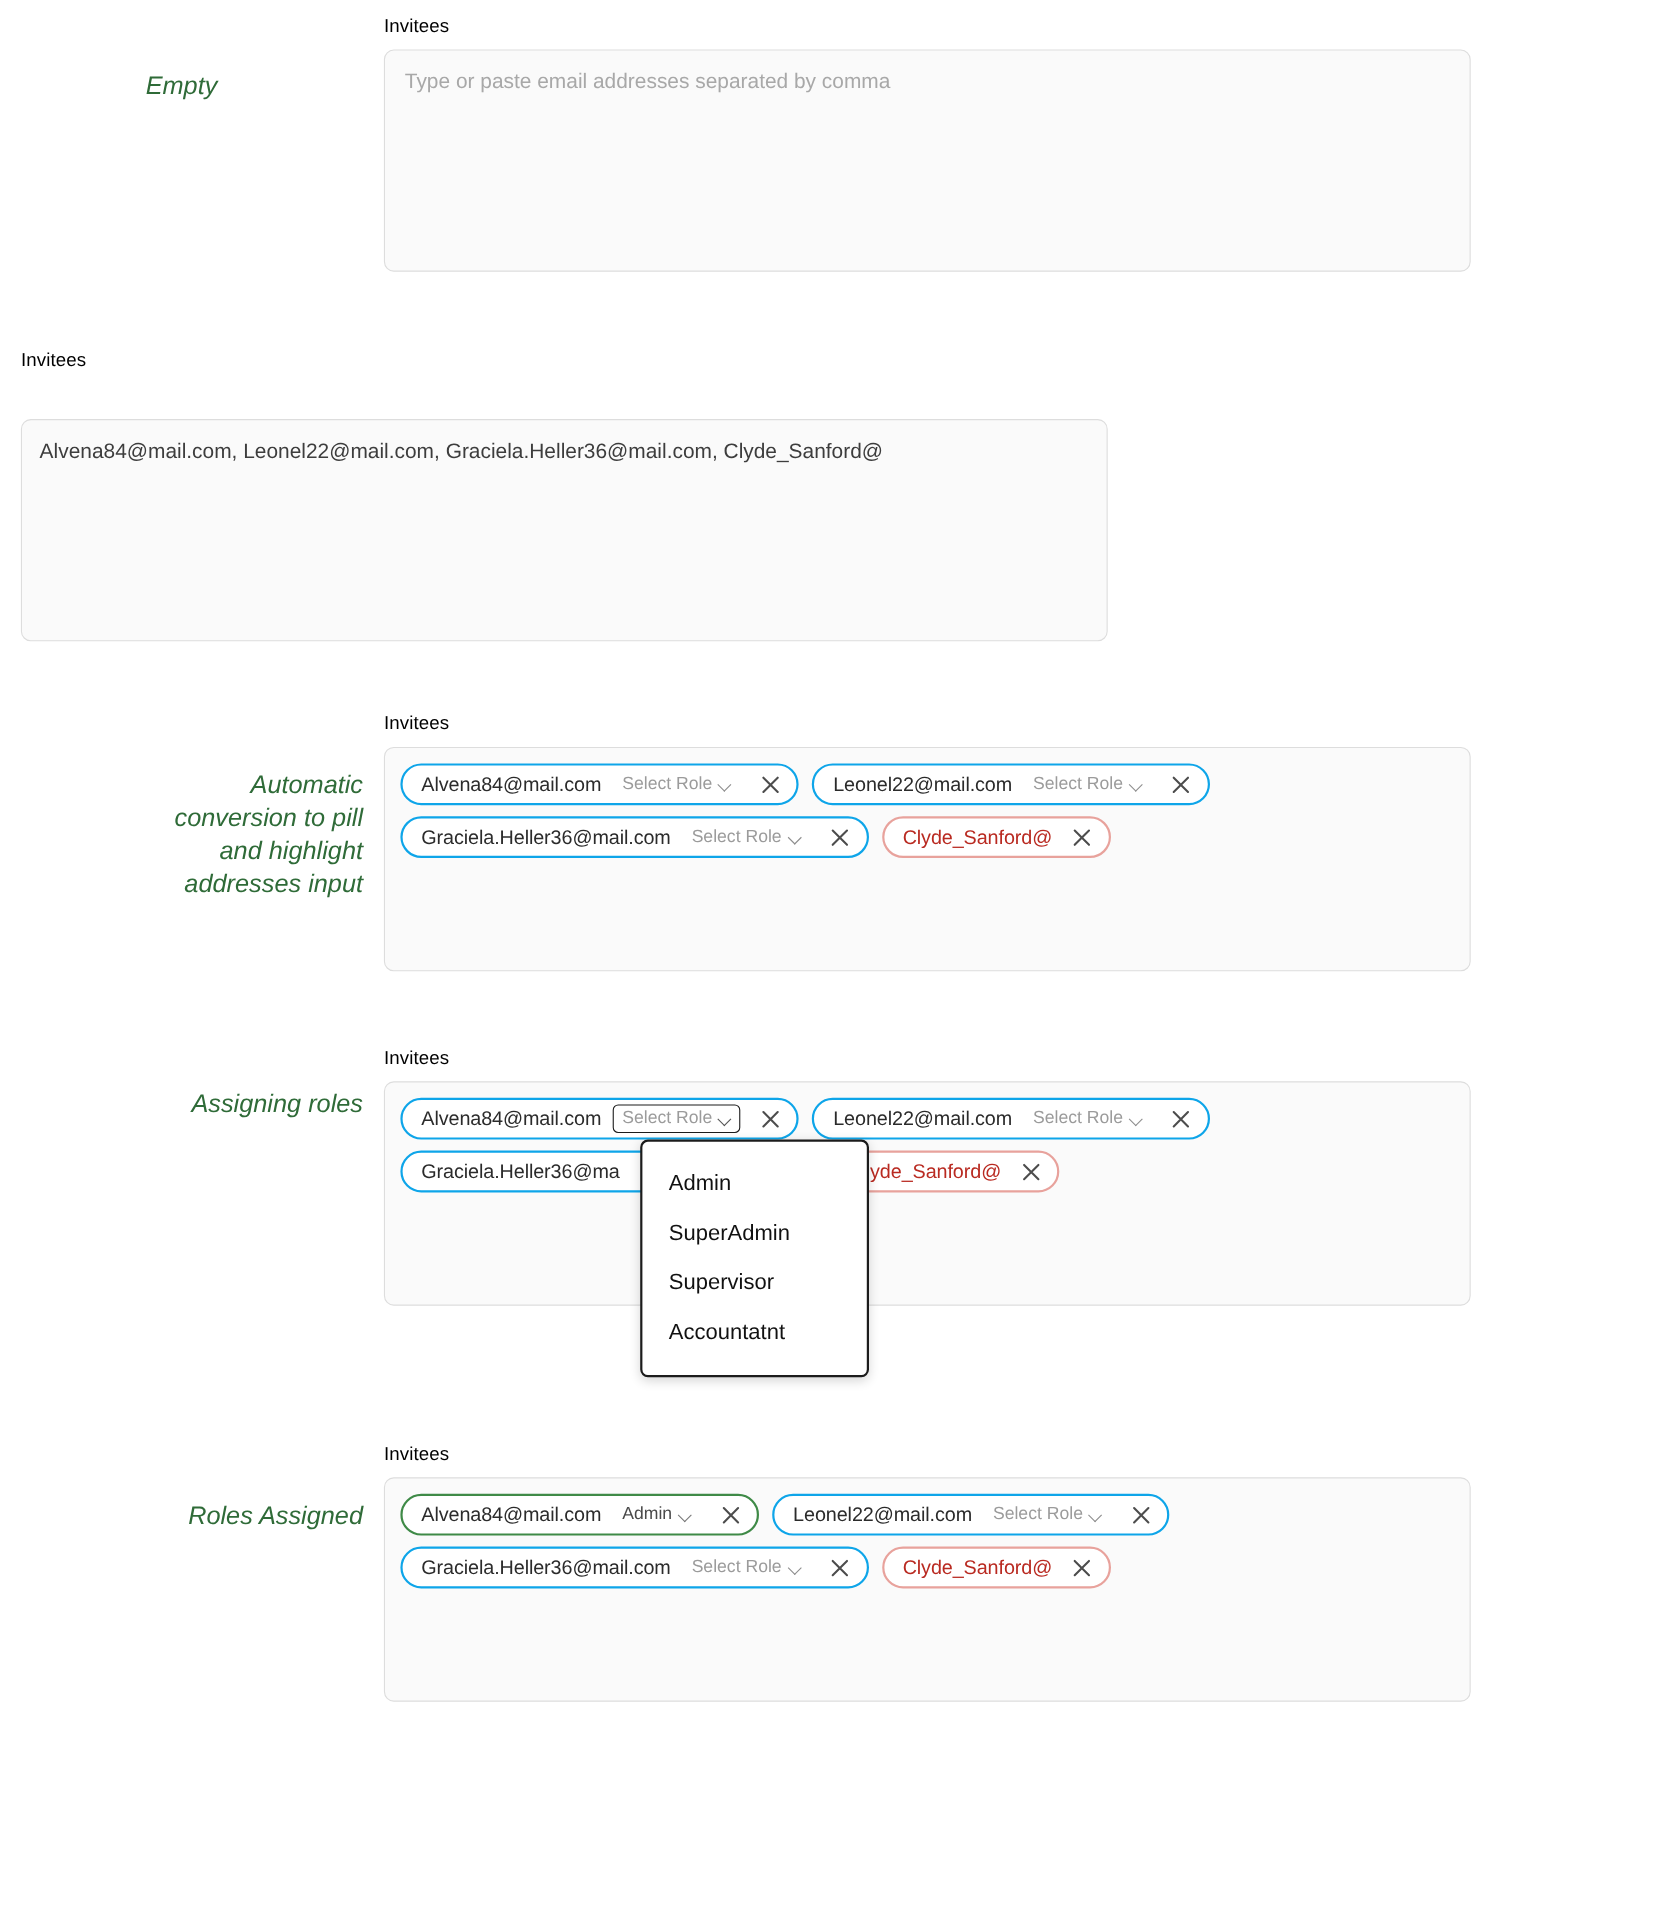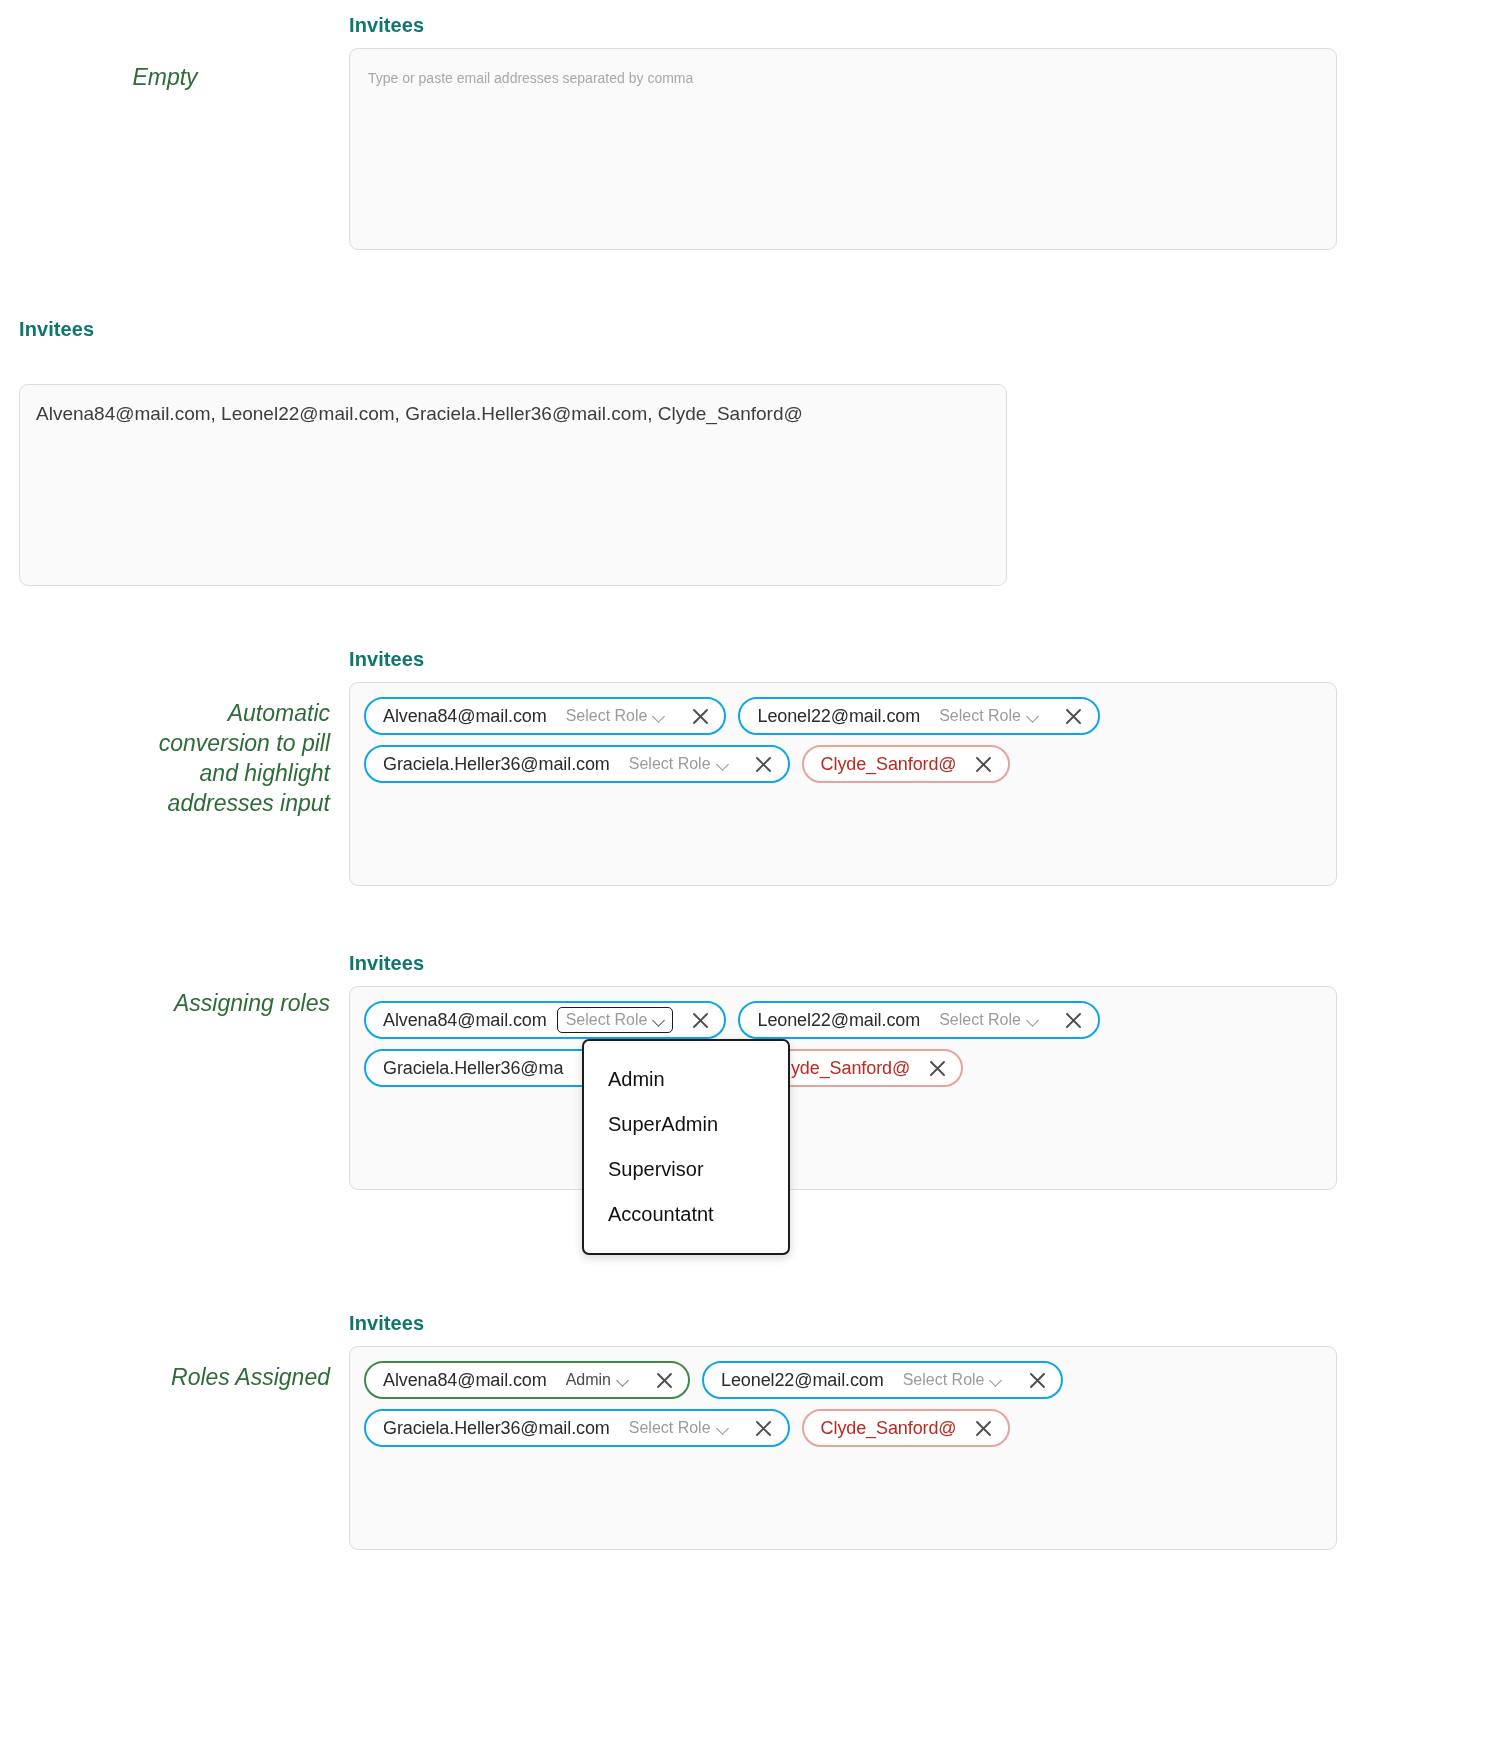--- a/index.html
+++ b/index.html
@@ -35,23 +35,23 @@
   }
 
   .field-col {
     margin-left: 19px;
     width: 988px;
     flex: none;
     position: relative;
   }
 
   .field-label {
-    font-size: 20px;
-    font-weight: 700;
-    color: #0f766e;
+    font-size: 17px;
+    font-weight: 400;
+    color: #000000;
     letter-spacing: 0.1px;
     margin-bottom: 11px;
   }
 
   .invitee-box {
     border: 1px solid #dddddd;
     border-radius: 9px;
     background: #fafafa;
     width: 988px;
     position: relative;
@@ -60,21 +60,21 @@
   .box-empty   { height: 202px; }
   .box-text    { height: 202px; margin-top: 43px; }
   .box-pills-3 { height: 204px; }
   .box-pills-4 { height: 204px; }
   .box-pills-5 { height: 204px; }
 
   .placeholder-text {
     position: absolute;
     top: 16px;
     left: 18px;
-    font-size: 14px;
+    font-size: 19px;
     color: #a8a8a8;
     line-height: 26px;
   }
 
   .typed-text {
     position: absolute;
     top: 16px;
     left: 16px;
     right: 16px;
     font-size: 19px;

